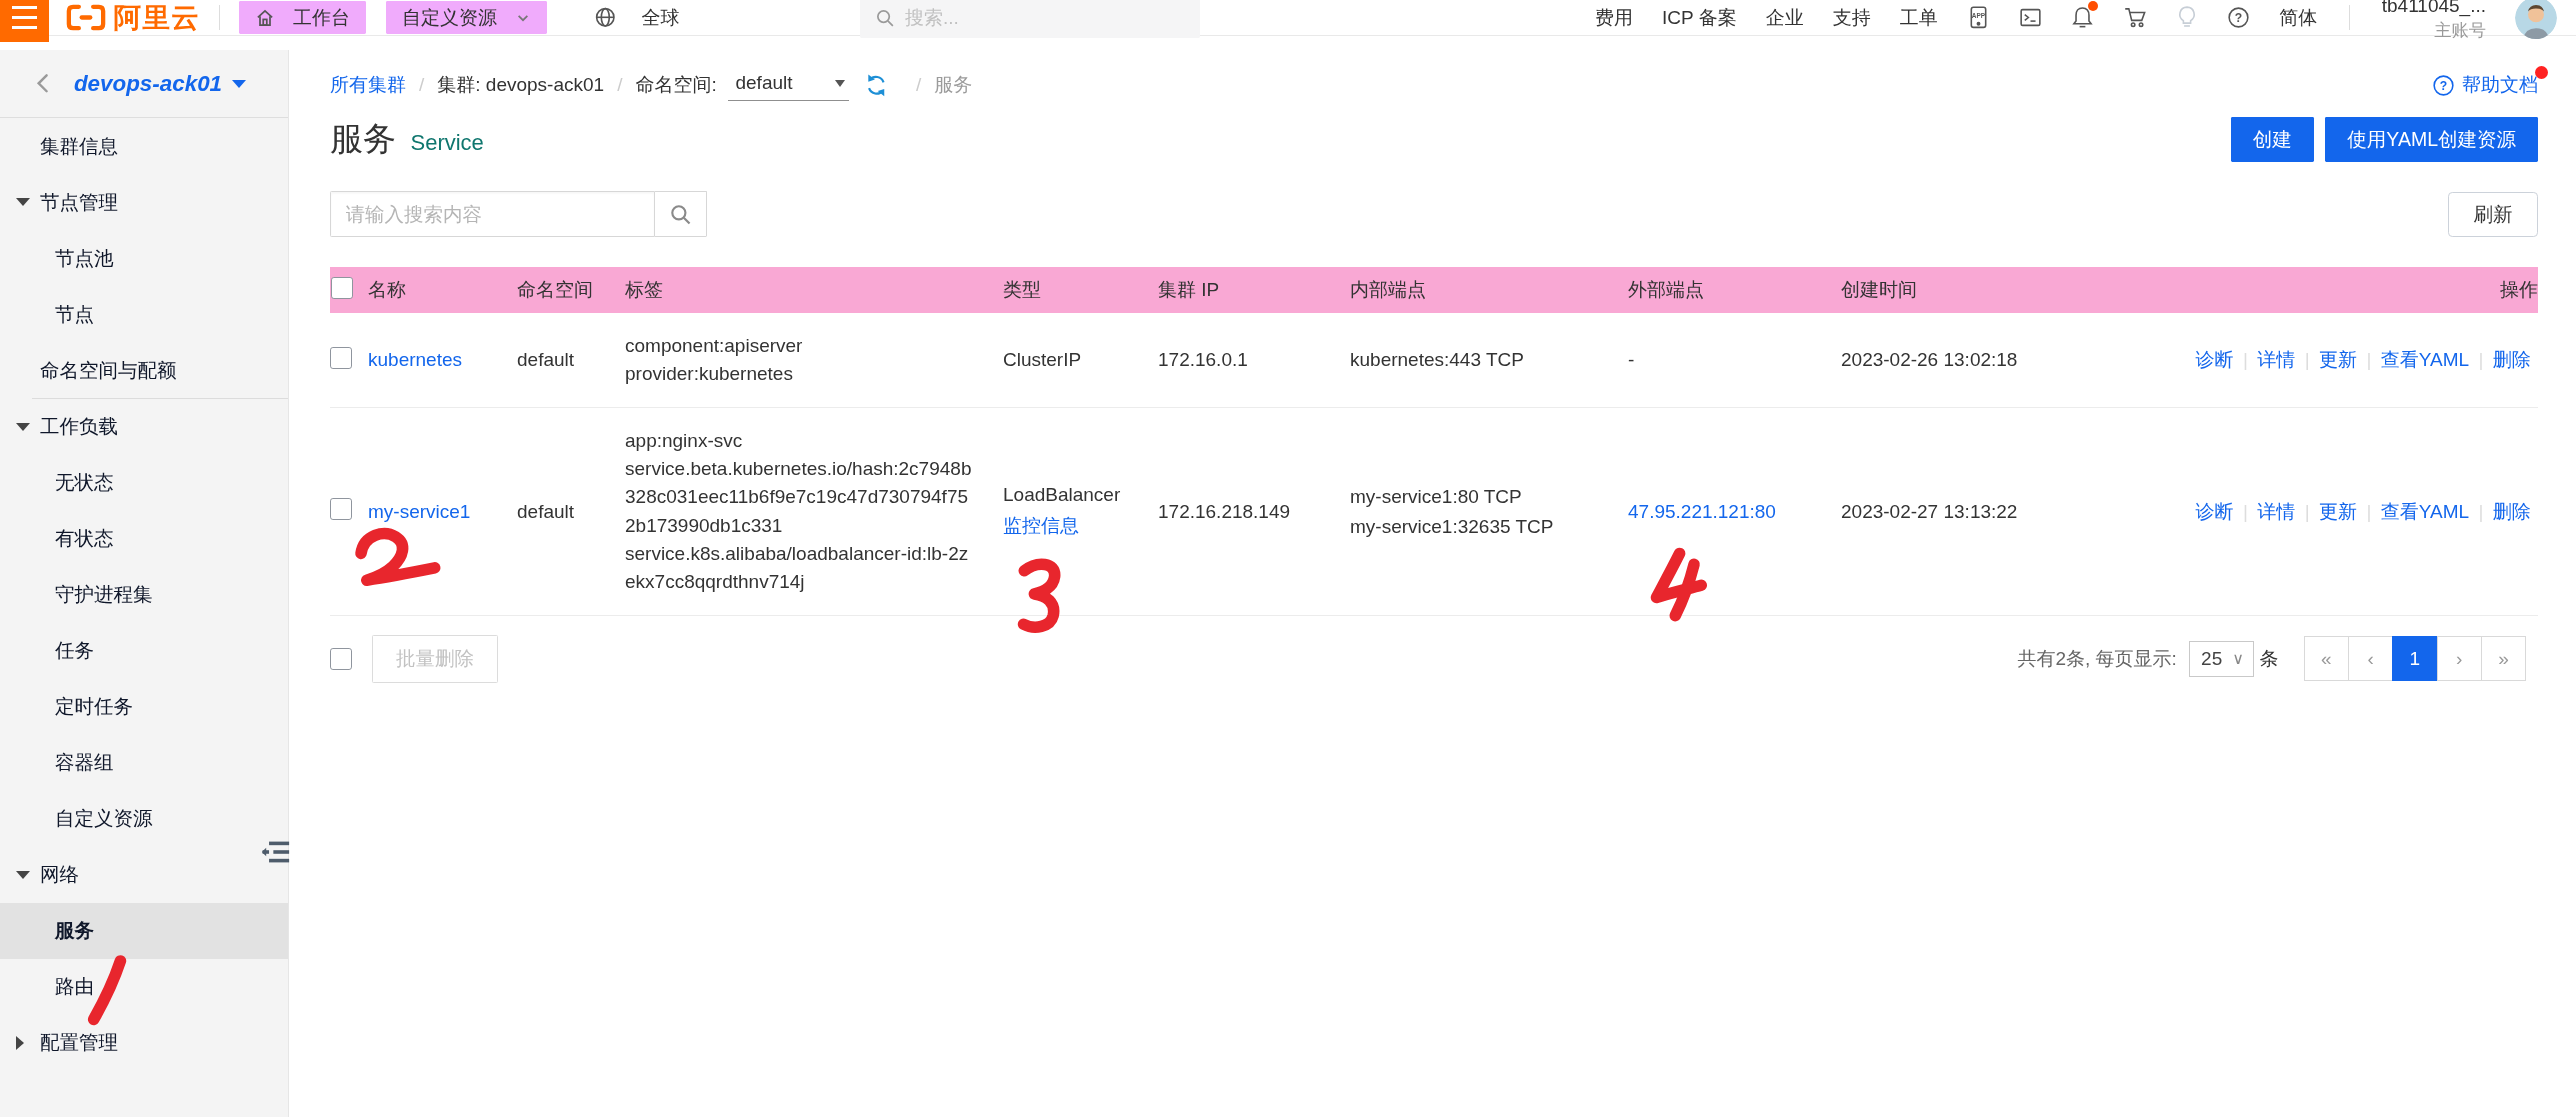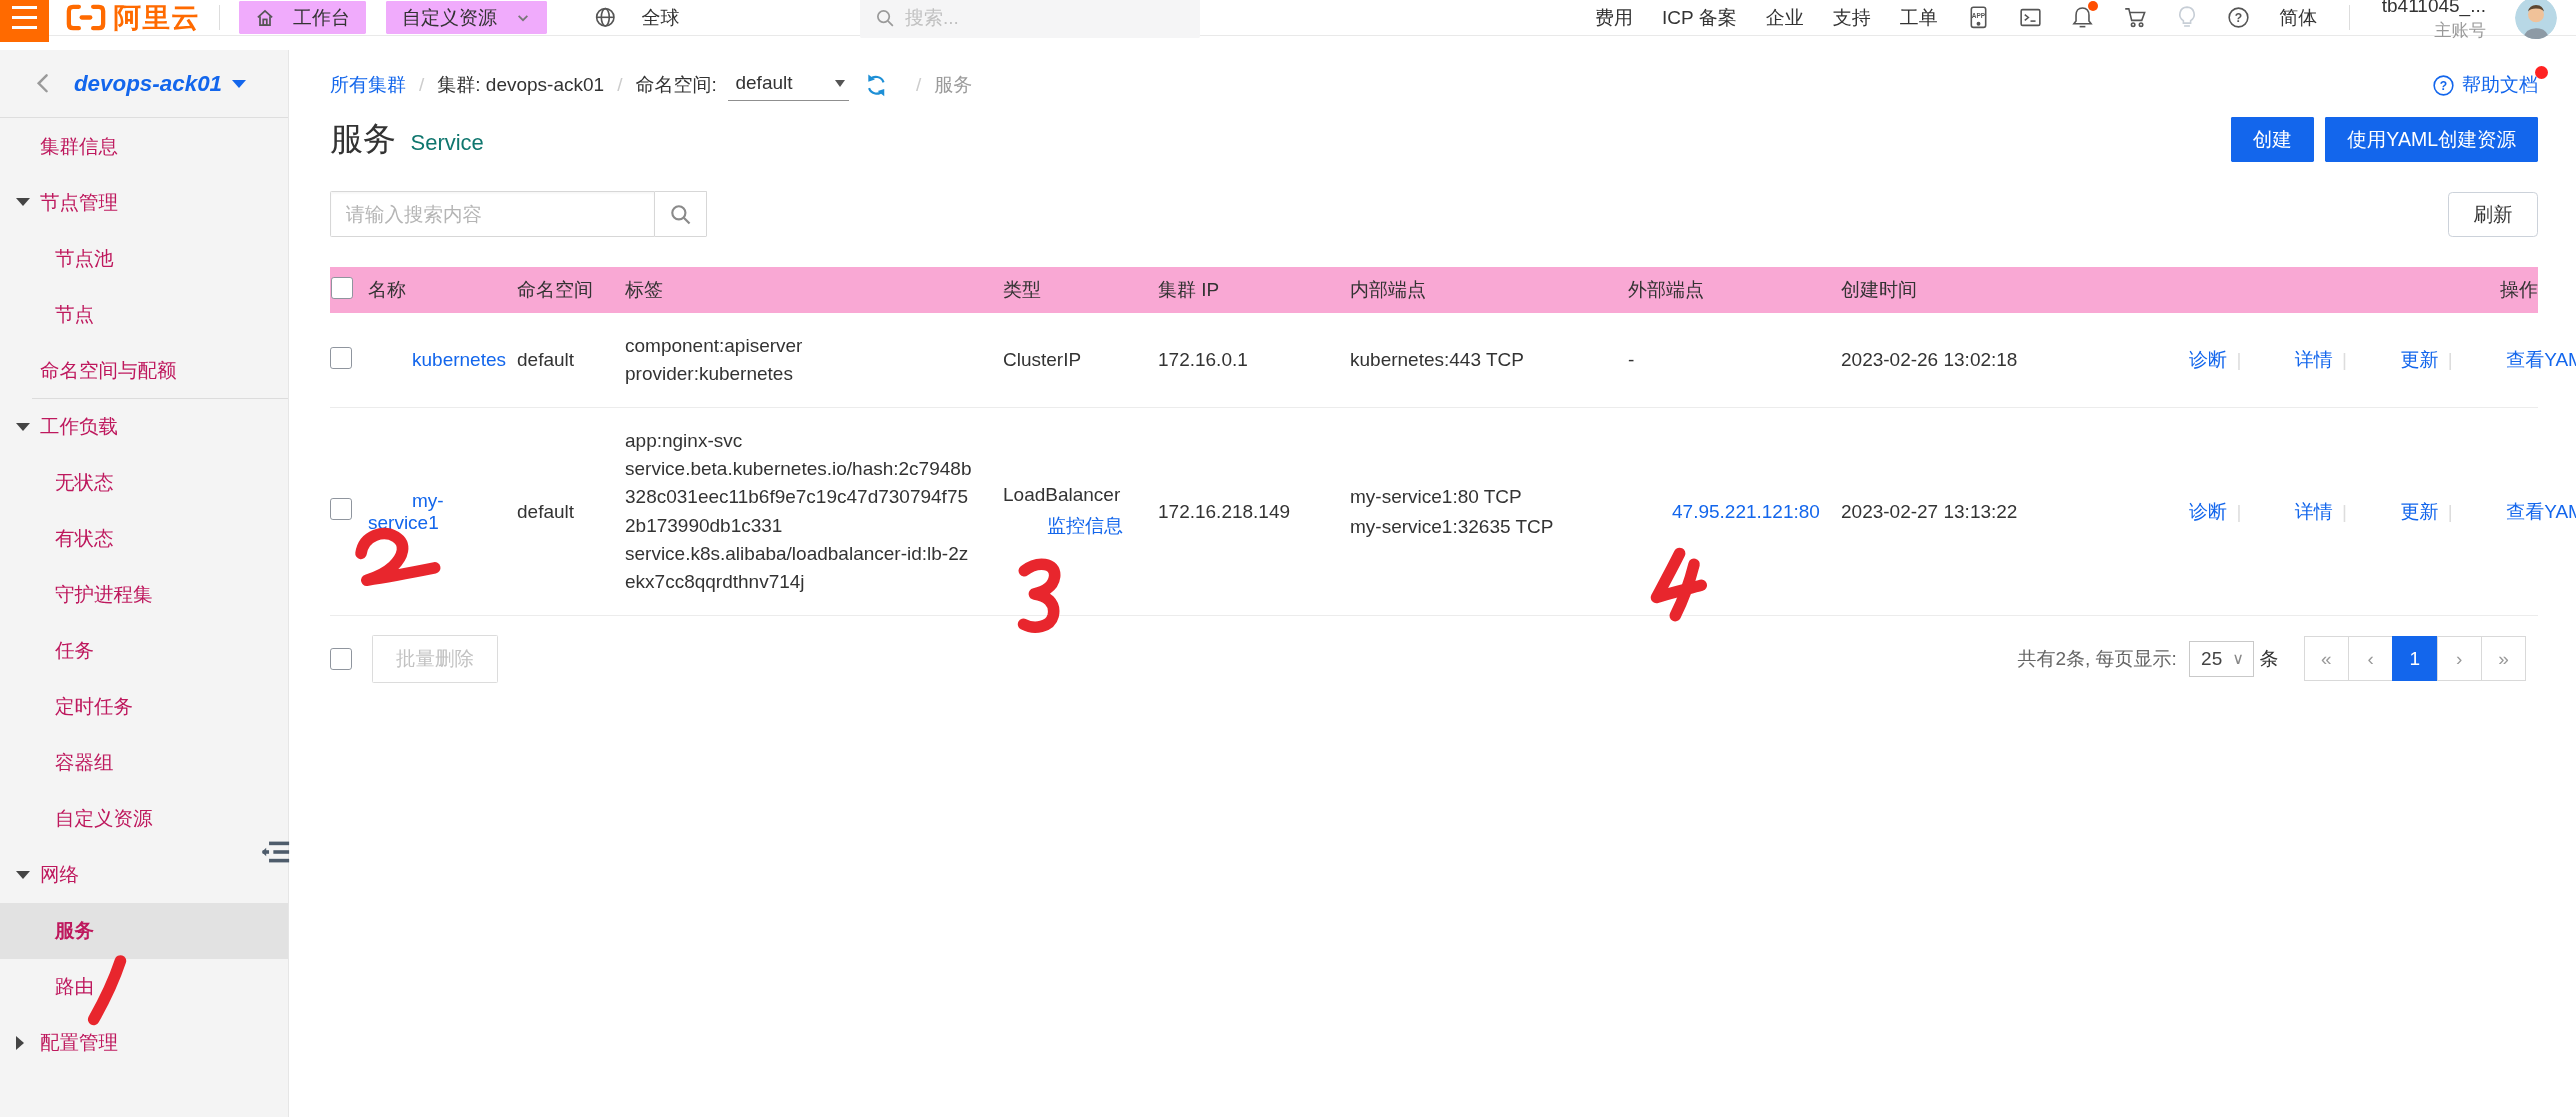--- a/index.html
+++ b/index.html
@@ -35,21 +35,21 @@
   .sidebar { position:absolute; top:50px; left:0; bottom:0; width:289px; background:#f4f4f4;
     border-right:0.7px solid #e6e6e6; z-index:5; }
   .side-head { height:68px; display:flex; align-items:center; padding:0 22px 0 32px;
     border-bottom:0.7px solid #dedede;font-style:italic; }
   .back-ico { color:#9a9a9a; flex:none; cursor:pointer; display:flex; }
   .cluster-sel { flex:1; display:flex; justify-content:center; align-items:center; gap:10px;
     color:#1366ec; font-weight:bold; font-size:22.4px; cursor:pointer; }
   .caret-dn { width:0; height:0; border-left:7.2px solid transparent; border-right:7.2px solid transparent;
     border-top:8.7px solid #1366ec; }
   .side-item { height:56px; display:flex; align-items:center; padding-left:40px; position:relative;
-    color:#be185d; font-size:19.5px; cursor:pointer; }
+    color:#0f172a; font-size:19.5px; cursor:pointer; }
   .side-item.sub { padding-left:55px; }
   .side-item.selected { background:#e2e2e2; font-weight:bold; }
   .tri { position:absolute; left:16px; top:50%; }
   .tri-down { margin-top:-3.6px; width:0; height:0; border-left:7.2px solid transparent;
     border-right:7.2px solid transparent; border-top:8.7px solid #444; }
   .tri-right { margin-top:-7.2px; width:0; height:0; border-top:7.2px solid transparent;
     border-bottom:7.2px solid transparent; border-left:8.7px solid #444; }
   .side-div { height:0.7px; background:#dcdcdc; margin-left:32px; }
   .collapse-ico { position:absolute; top:786px; right:-4.3px; color:#4e5c6b; cursor:pointer; }
 
@@ -90,21 +90,21 @@
 
   .table-wrap { padding:30px 38px 0 40px; }
   table { width:100%; border-collapse:collapse; table-layout:fixed; }
   thead th { background:#f9a8d4; height:46px; text-align:left; font-weight:normal; font-size:19px;
     color:#333; padding:0; }
   tbody td { border-bottom:0.7px solid #ececec; padding:19px 7.2px 19px 0; vertical-align:middle;
     font-size:19px; color:#333; }
   .chk { width:22px; height:22px; border:1.4px solid #8f959e; border-radius:2.9px; background:#fff;
     cursor:pointer; }
   th .chk { margin-left:1.4px; }
-  .link { color:#1366ec; cursor:pointer; text-decoration:none;margin-left:44px; }
+  .link { color:#1366ec; cursor:pointer; text-decoration:none; }
   .labels-cell { word-break:break-all; line-height:1.48; padding-right:26px !important; }
   .type-monitor { margin-top:7.2px; }
   .ep-line { line-height:1.55; }
   .actions-cell { text-align:right; white-space:nowrap; }
   .act-sep { color:#ddd; margin:0 9.4px; }
 
   .foot-row { display:flex; align-items:center; padding:19px 50px 0 40px; }
   .batch-btn { margin-left:20px; height:48px; padding:0 23px; background:#fff;
     border:0.7px solid #dcdcdc; border-radius:1.4px; color:#c2c2c2; font-size:19.5px; font-family:inherit; }
   .foot-right { margin-left:auto; display:flex; align-items:center; }

